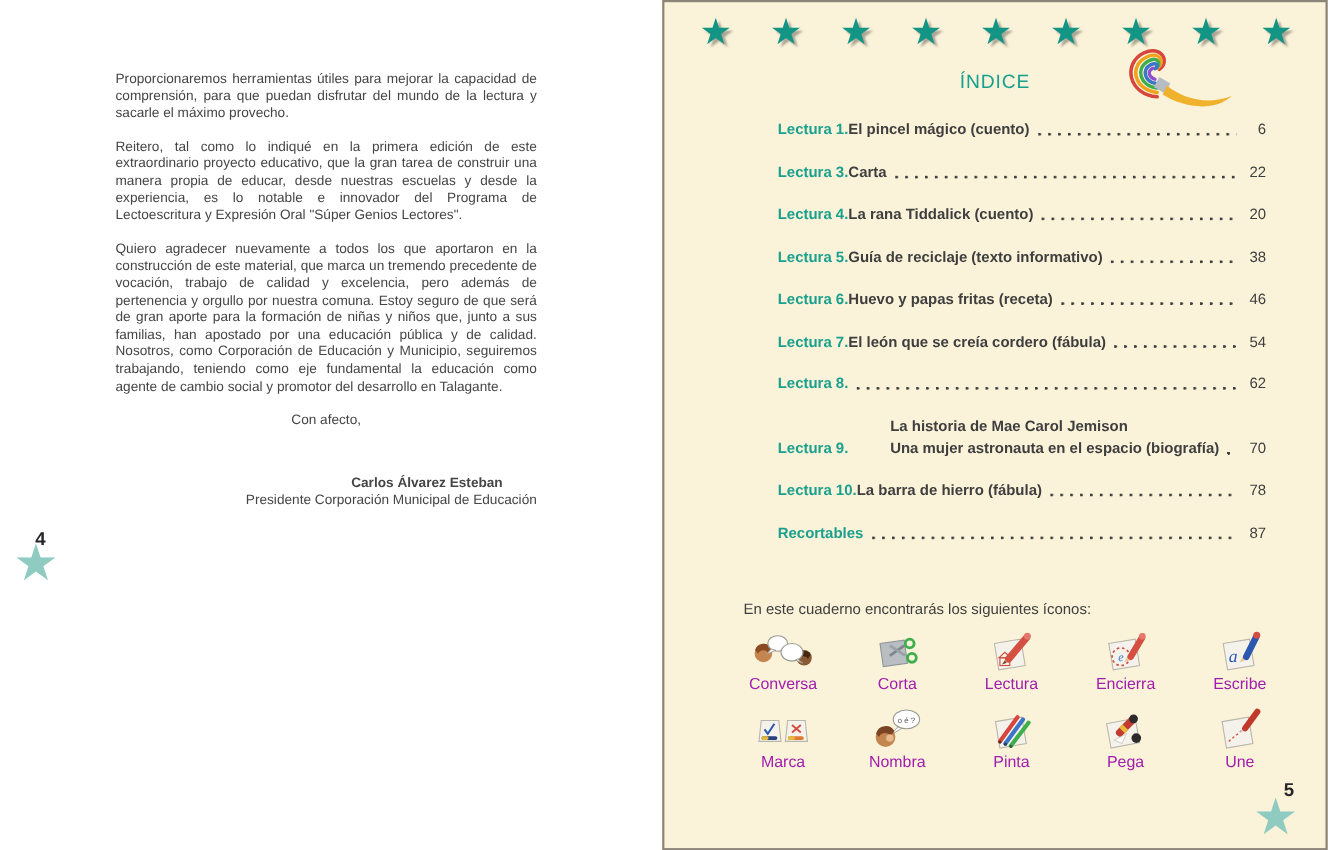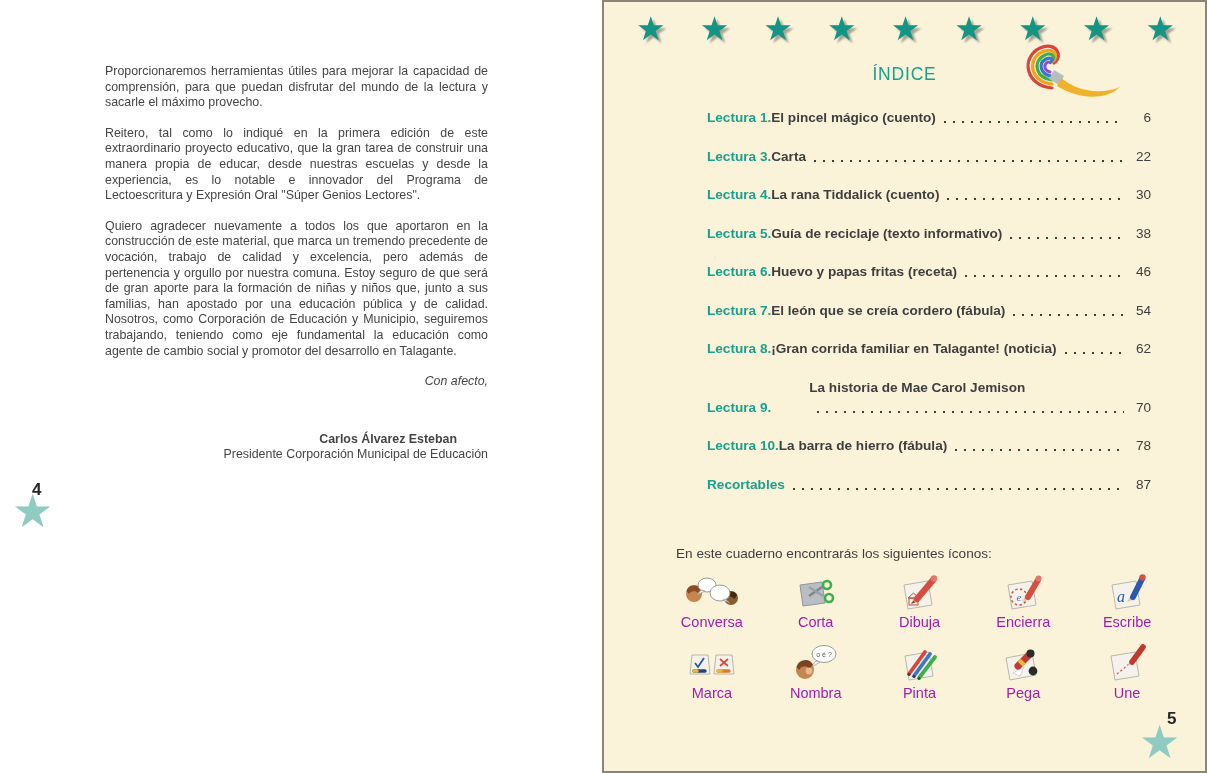--- a/index.html
+++ b/index.html
@@ -9,21 +9,21 @@
     background:#ffffff;
     font-family:"Liberation Sans", sans-serif;
     color:#3e3e3e;
   }
 
   
   .left-page { position:absolute; left:0; top:0; width:602px; height:544px; background:#ffffff; }
   .letter { position:absolute; left:105px; top:64px; width:383px;
             font-size:12.4px; line-height:15.6px; color:#454545; text-align:justify; }
   .letter p { margin:0 0 15px 0; }
-  .closing { text-align:right; margin-top:1px;font-style:italic; }
+  .closing { text-align:center; margin-top:1px; }
   .signature { margin-top:42px; text-align:right; line-height:15.6px; }
   .sig-name { display:block; margin-right:31px;font-weight:bold; }
 
   .corner { position:absolute; width:60px; height:58px; }
   .corner-left { left:12px; bottom:4px; }
   .corner-right { right:6px; bottom:0px; }
   .corner .star-big { position:absolute; left:0; top:4px; font-family:"DejaVu Sans", sans-serif;
                       font-size:46px; line-height:50px; color:#8fcbc0; }
   .corner .num { position:absolute; font-weight:bold; font-size:17px; color:#27272b; }
   .corner-left .num { top:-2px; left:20px; }
@@ -122,21 +122,21 @@
     <div class="toc-row">
       <span class="toc-label">Lectura 3.</span>
       <span class="toc-title">Carta</span>
       <span class="leader"></span>
       <span class="toc-page">22</span>
     </div>
     <div class="toc-row">
       <span class="toc-label">Lectura 4.</span>
       <span class="toc-title">La rana Tiddalick (cuento)</span>
       <span class="leader"></span>
-      <span class="toc-page">30</span>
+      <span class="toc-page">20</span>
     </div>
     <div class="toc-row">
       <span class="toc-label">Lectura 5.</span>
       <span class="toc-title">Guía de reciclaje (texto informativo)</span>
       <span class="leader"></span>
       <span class="toc-page">38</span>
     </div>
     <div class="toc-row">
       <span class="toc-label">Lectura 6.</span>
       <span class="toc-title">Huevo y papas fritas (receta)</span>
@@ -144,29 +144,29 @@
       <span class="toc-page">46</span>
     </div>
     <div class="toc-row">
       <span class="toc-label">Lectura 7.</span>
       <span class="toc-title">El león que se creía cordero (fábula)</span>
       <span class="leader"></span>
       <span class="toc-page">54</span>
     </div>
     <div class="toc-row">
       <span class="toc-label">Lectura 8.</span>
-      <span class="toc-title">¡Gran corrida familiar en Talagante! (noticia)</span>
       <span class="leader"></span>
       <span class="toc-page">62</span>
     </div>
     <div class="toc-row two-line">
       <span class="toc-label">Lectura 9.</span>
       <div class="toc-col">
         <span class="toc-title">La historia de Mae Carol Jemison</span>
         <div class="toc-subrow">
+          <span class="toc-title">Una mujer astronauta en el espacio (biografía)</span>
           <span class="leader"></span>
           <span class="toc-page">70</span>
         </div>
       </div>
     </div>
     <div class="toc-row">
       <span class="toc-label">Lectura 10.</span>
       <span class="toc-title">La barra de hierro (fábula)</span>
       <span class="leader"></span>
       <span class="toc-page">78</span>
@@ -218,21 +218,21 @@
           <g stroke="#cf4a3e" fill="none" stroke-width="1">
             <rect x="11" y="27" width="9" height="7"></rect>
             <path d="M10,27 L15.5,22 L21,27 Z"></path>
           </g>
           <polygon points="13,33 17,26 21,30" fill="#e9c598"></polygon>
           <polygon points="13,33 15.5,29.5 17.2,31.6" fill="#6b4a2f"></polygon>
           <line x1="19" y1="28" x2="35" y2="9" stroke="#d44f42" stroke-width="6.5" stroke-linecap="round"></line>
           <circle cx="36" cy="7.5" r="3.2" fill="#e4766c"></circle>
         </svg>
       </span>
-      <span class="icon-label">Dibuja</span>
+      <span class="icon-label">Lectura</span>
     </div>
 
     <div class="icon-cell">
       <span class="icon-art">
         <svg width="42" height="40" viewBox="0 0 42 40">
           <path d="M6,14 L30,10 L34,34 L10,38 Z" fill="#f4f2ea" stroke="#b9b6ab"></path>
           <circle cx="17" cy="26" r="8" fill="none" stroke="#d44f42" stroke-width="1.5" stroke-dasharray="2.4,2.4"></circle>
           <text x="17" y="30" font-size="11" fill="#3b76c9" text-anchor="middle" font-style="italic" font-family="Liberation Serif, serif">e</text>
           <polygon points="20,31 24,24 28,28" fill="#e9c598"></polygon>
           <line x1="26" y1="26" x2="36" y2="9" stroke="#d44f42" stroke-width="6" stroke-linecap="round"></line>

